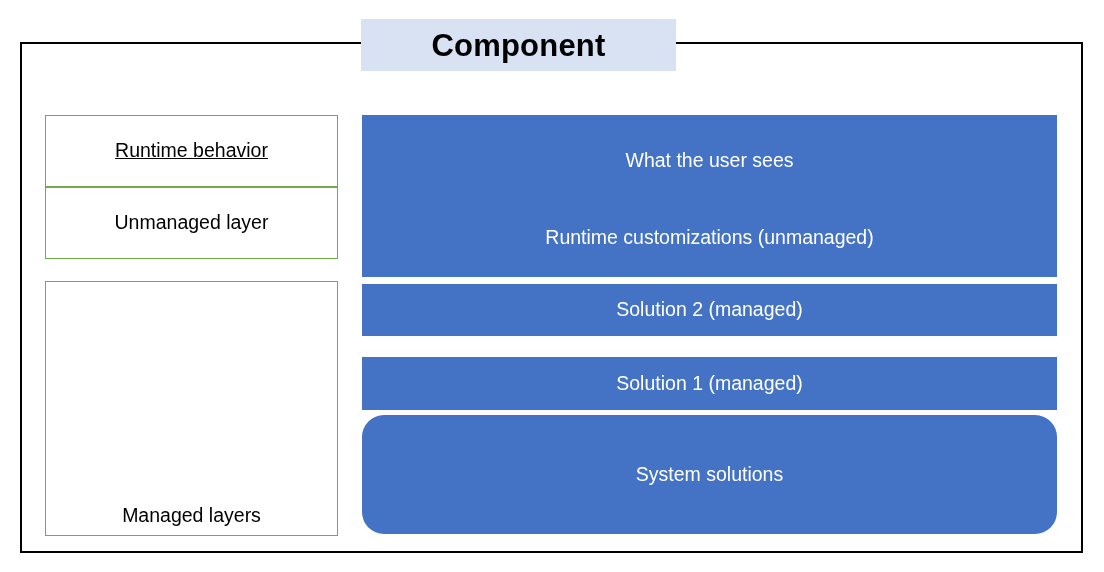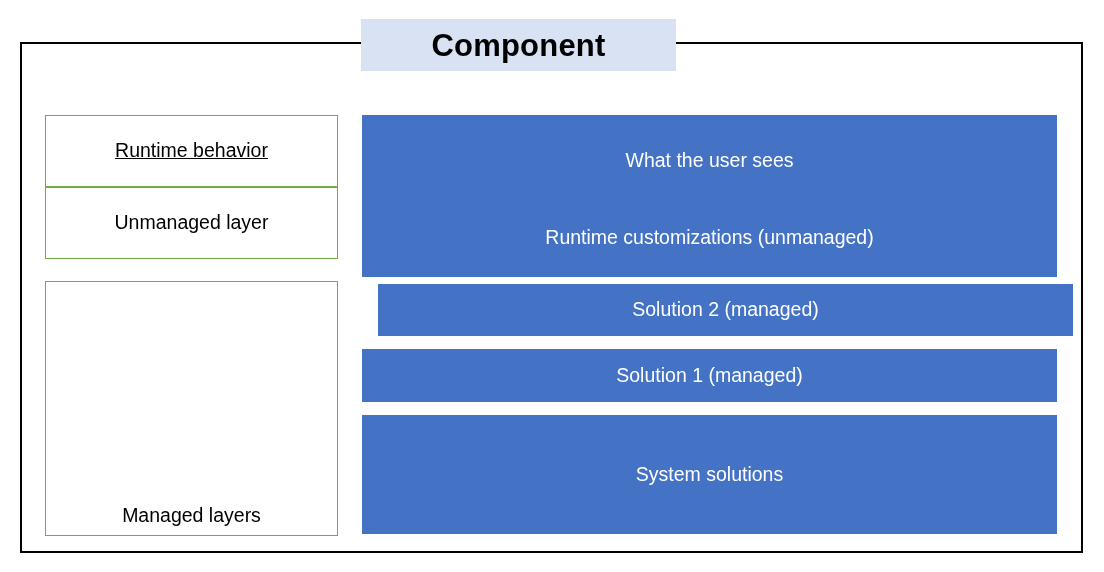--- a/index.html
+++ b/index.html
@@ -87,23 +87,23 @@
   }
   .layer-bar .bar-label {
     font-size: 19.5px;
     color: #ffffff;
     text-align: center;
     line-height: 1.2;
   }
 
   #layer-what-user-sees     { top: 115px; height: 91px; }
   #layer-active-custom      { top: 199px; height: 78px; }
-  #layer-solution-2         { top: 284px; height: 52px; margin-left: 16px; }
-  #layer-solution-1         { top: 349px; height: 53px; }
-  #layer-system-solutions   { top: 415px; height: 119px; }
+  #layer-solution-2         { top: 284px; height: 52px; }
+  #layer-solution-1         { top: 357px; height: 53px; }
+  #layer-system-solutions   { top: 415px; height: 119px; border-radius: 22px; }
 </style>
 </head>
 <body>
 
 <div id="component-diagram">
 
   <div id="component-frame"></div>
 
   <div id="component-title">
     <span class="title-text">Component</span>

